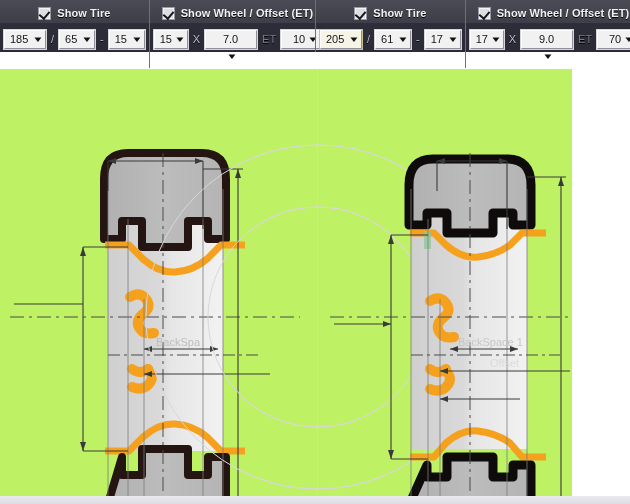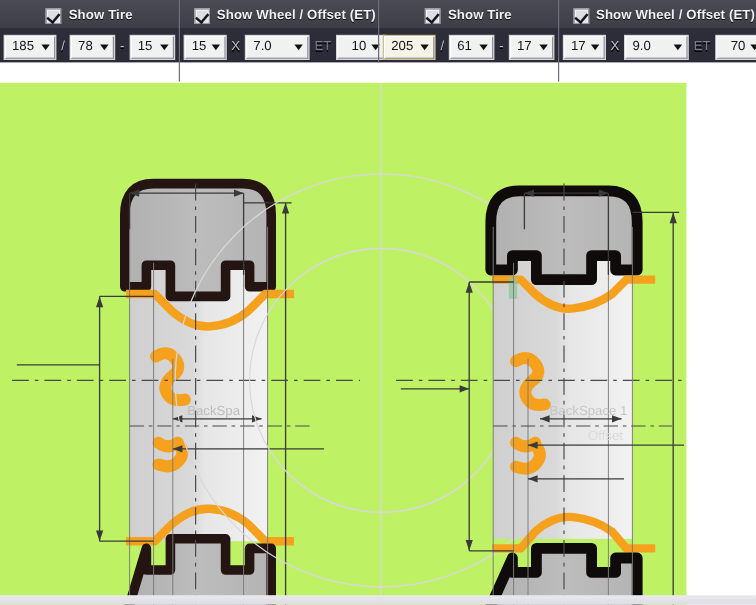--- a/index.html
+++ b/index.html
@@ -44,21 +44,21 @@
     border-right:1px solid #8f8f97; border-bottom:1px solid #8f8f97;
     color:#14141a; font-size:11px; padding:0 2px 0 5px; line-height:17px;
     box-shadow:0 0 0 1px #d6d6da;
   }
   .sel.hl { background:#f6f4e6; box-shadow:0 0 0 1px #c9c08c; }
   .sel .v { padding-right:4px; font-size:11px; }
   .sel .car { font-size:8px; color:#111; transform:scaleX(1.5); margin-right:1px;}
   .sep{ color:#bfbfc8; font-size:11px; padding:0 1px; text-shadow:0 1px 0 #000;}
   .sep.dim{ color:#7b7b8c; }
   .sel.w185{ width:42px; } .sel.w65{ width:36px; } .sel.w15{ width:36px; }
-  .sel.wd{ width:34px; } .sel.ww{ width:52px; } .sel.wet{ width:40px;justify-content:flex-end; }
+  .sel.wd{ width:34px; } .sel.ww{ width:52px;flex-direction:column; } .sel.wet{ width:40px;justify-content:flex-end; }
 
   
   .stage { position:absolute; left:0; top:52px; width:572px; height:444px;
            background:#bef264; overflow:hidden;margin-top:17px; }
   .vdiv { position:absolute; left:317px; top:0; width:1px; height:444px;
           background:#d7d7dc; }
   .botbar{ position:absolute; left:0; top:496px; width:630px; height:8px;
            background:linear-gradient(to bottom,#e9e9ee,#dcdce2); }
   svg{ display:block; }
 </style>
@@ -76,21 +76,21 @@
           <span class="chk"></span>
           <span class="chklabel">Show Tire</span>
         </div>
         <div class="selrow">
           <span class="sel w185">
             <span class="v">185</span>
             <span class="car">▼</span>
           </span>
           <span class="sep">/</span>
           <span class="sel w65">
-            <span class="v">78</span>
+            <span class="v">65</span>
             <span class="car">▼</span>
           </span>
           <span class="sep">-</span>
           <span class="sel w15">
             <span class="v">15</span>
             <span class="car">▼</span>
           </span>
         </div>
       </div>
 

